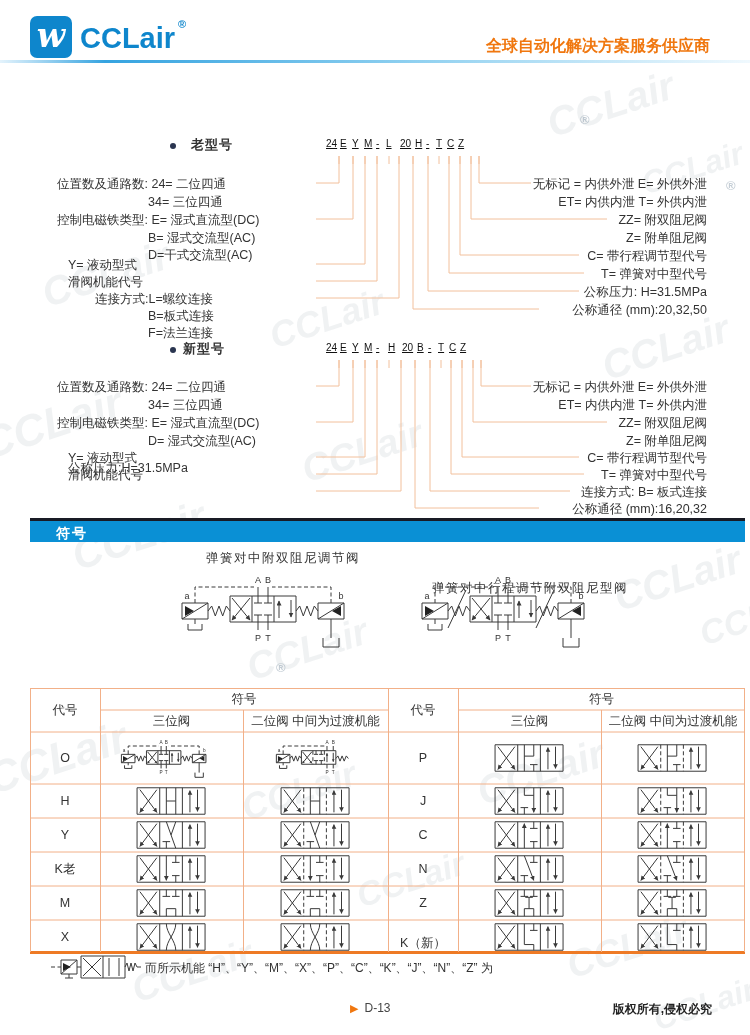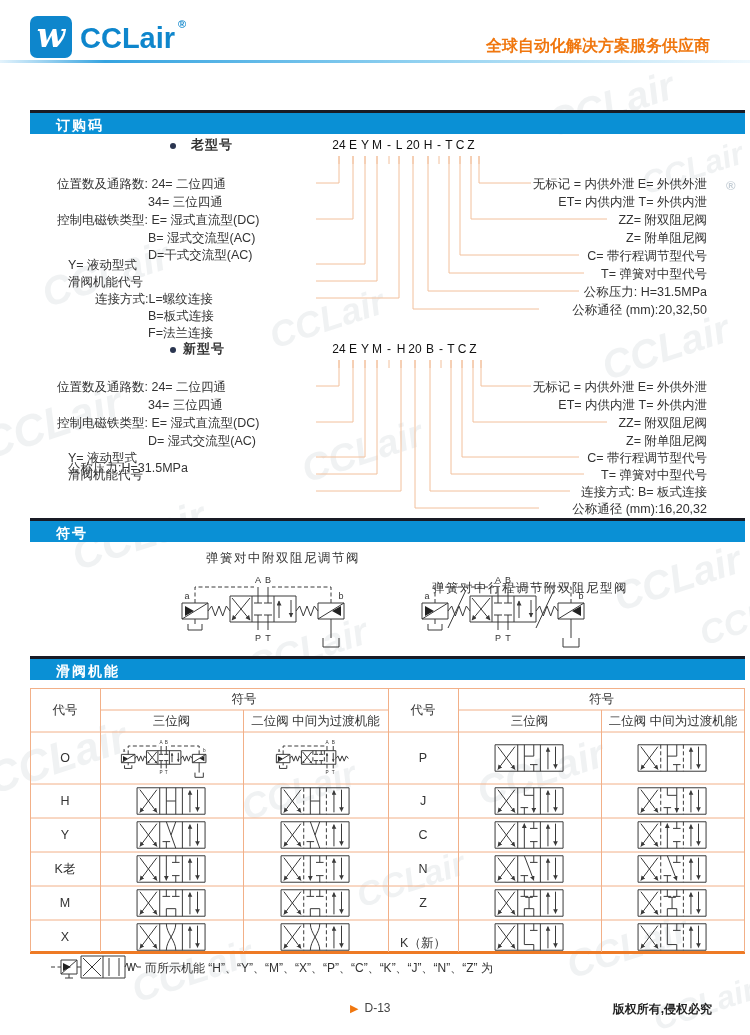--- a/index.html
+++ b/index.html
@@ -21,21 +21,21 @@
             background:linear-gradient(90deg,#e4f3fc 0%,#35a3e0 14%,#8fd0f0 55%,#f0f9fe 100%);}
   
   .sec-bar{position:absolute;left:30px;width:715px;height:24px;background:#0a90d5;
            border-top:3px solid #191b25;color:#fff;font-size:14px;font-weight:bold;
            line-height:24px;padding-left:26px;box-sizing:border-box;letter-spacing:2px;}
   
   .ord-label{position:absolute;font-size:12.5px;color:#333;white-space:nowrap;}
   .ord-label-r{position:absolute;right:43px;font-size:12.5px;color:#333;white-space:nowrap;text-align:right;}
   .bullet{position:absolute;width:6px;height:6px;border-radius:50%;background:#2a3550;}
   .model-label{position:absolute;font-size:13px;color:#333;font-weight:bold;letter-spacing:1px;}
-  .code-tok{position:absolute;width:26px;text-align:center;font-size:12px;color:#111;font-weight:500;}
+  .code-tok{position:absolute;width:26px;font-size:10px;color:#111;font-weight:500;text-decoration:underline;}
   #lines-svg{position:absolute;left:0;top:0;pointer-events:none;}
   
   .sym-title{position:absolute;font-size:12.5px;color:#333;letter-spacing:1.5px;white-space:nowrap;margin-left:8px;}
   .vs{fill:none;stroke:#3a3a3a;stroke-width:1;vector-effect:non-scaling-stroke;}
   .vsd{fill:none;stroke:#3a3a3a;stroke-width:1;stroke-dasharray:4 2.5;vector-effect:non-scaling-stroke;}
   .vf{fill:#222;stroke:none;}
   .vt{font-family:"Liberation Sans",sans-serif;font-size:9px;fill:#333;text-anchor:middle;}
   
   #spool-table{position:absolute;left:30px;top:688px;width:715px;height:266px;}
   .tbl-cell{position:absolute;display:flex;align-items:center;justify-content:center;
@@ -83,28 +83,22 @@
       <div class="wm-reg" style="left:276px;top:660px">®</div>
       <div class="wm-reg" style="left:726px;top:178px">®</div>
     </div>
 
   <div class="logo-box">w</div>
   <div class="logo-text">CCLair</div>
   <div class="logo-reg">®</div>
   <div class="slogan">全球自动化解决方案服务供应商</div>
   <div class="hdr-line"></div>
 
-  <div class="sec-bar" style="top:110px">
-    <span>订购码</span>
-  </div>
   <div class="sec-bar" style="top:518px">
     <span>符号</span>
-  </div>
-  <div class="sec-bar" style="top:656px">
-    <span>滑阀机能</span>
   </div>
 
   <div id="ordering-layer">
       <div class="bullet" style="left:170px;top:143px"></div>
       <div class="model-label" style="left:191px;top:136px">老型号</div>
       <div class="code-tok" style="left:326px;top:138px">24</div>
       <div class="code-tok" style="left:340px;top:138px">E</div>
       <div class="code-tok" style="left:352px;top:138px">Y</div>
       <div class="code-tok" style="left:364px;top:138px">M</div>
       <div class="code-tok" style="left:376px;top:138px">-</div>

